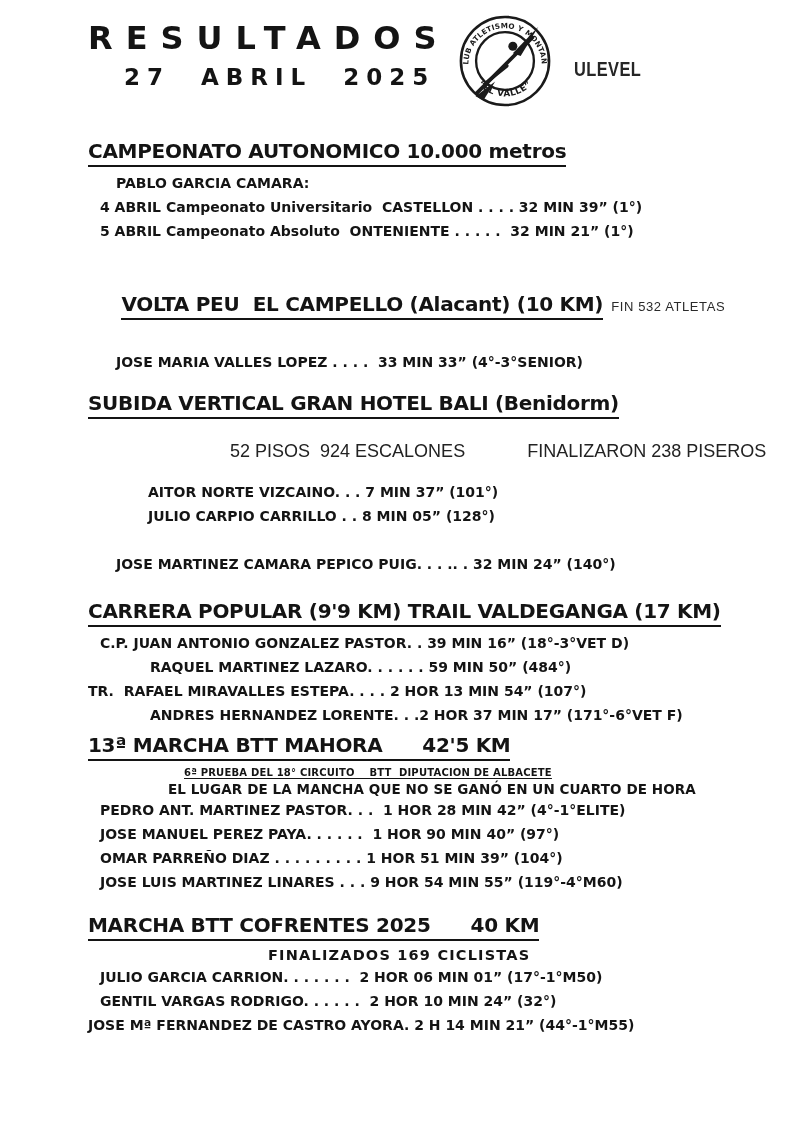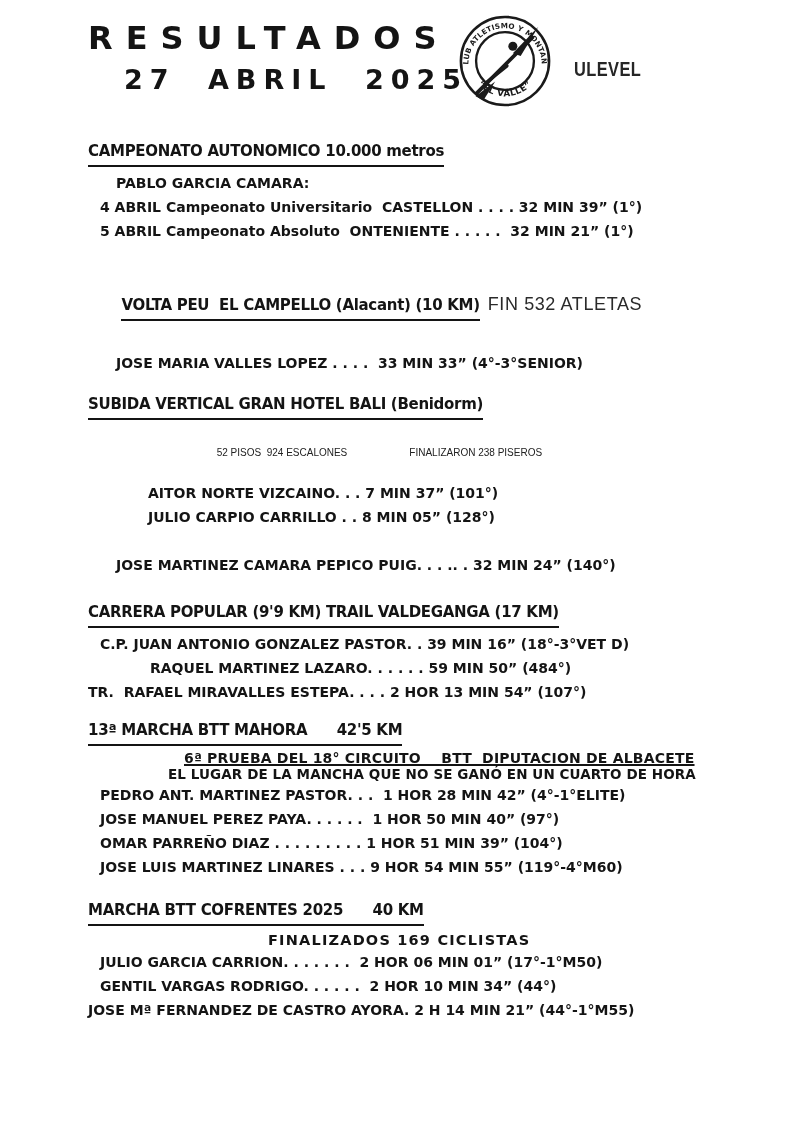--- a/index.html
+++ b/index.html
@@ -13,62 +13,62 @@
     font-family:"DejaVu Sans",sans-serif;
     font-weight:700;
     overflow:hidden;
   }
   
   .header{position:relative;height:98px;margin-bottom:22px;}
   .h-title{
     font-size:32px;letter-spacing:13px;line-height:40px;white-space:pre;
   }
   .h-date{
-    font-size:27px;letter-spacing:7px;word-spacing:16px;
+    font-size:23px;letter-spacing:7px;word-spacing:16px;
     margin:6px 0 16px 36px;white-space:pre;
   }
   .club-logo{position:absolute;left:368px;top:-6px;width:98px;height:98px;}
   .ulevel{
     position:absolute;left:486px;top:40px;
     font-family:"Liberation Sans",sans-serif;
     font-weight:900;font-size:20px;letter-spacing:0.5px;
     transform:scaleX(0.82);transform-origin:left center;
     white-space:pre;color:#262626;
   }
   
   section{margin:0;}
   .sec{margin-top:22px;}
   .sec.mt16{margin-top:16px;}
-  .sec.mt12{margin-top:13px;}
+  .sec.mt12{margin-top:5px;}
   .sec.mt18{margin-top:18px;}
   .sec.mt24{margin-top:24px;}
   .title-row{line-height:26px;margin-bottom:4px;white-space:pre;}
   .sec-title{
     display:inline-block;
-    font-size:15px;letter-spacing:-0.3px;
+    font-size:20px;letter-spacing:-0.3px;
     border-bottom:2.5px solid #141414;
     padding-bottom:1px;white-space:pre;
   }
   .sec-suffix{
     font-family:"Liberation Sans",sans-serif;
-    font-weight:400;font-size:18px;letter-spacing:0.6px;
+    font-weight:400;font-size:13px;letter-spacing:0.6px;
     margin-left:8px;white-space:pre;color:#2a2a2a;
   }
   .row{
     font-size:14px;line-height:24px;white-space:pre;
   }
   .stats-row{
     font-family:"Liberation Sans",sans-serif;
-    font-weight:400;font-size:10px;line-height:19px;
+    font-weight:400;font-size:18px;line-height:19px;
     margin-left:112px;white-space:pre;color:#222;
   }
   .stats-gap{margin-left:62px;}
   .sub-small{
-    font-size:14px;line-height:16px;letter-spacing:0.2px;
-    margin-left:96px;white-space:pre;text-decoration:underline;
+    font-size:10px;line-height:16px;letter-spacing:0.2px;
+    margin-left:96px;white-space:pre;
   }
   .sub-small u{text-decoration:underline;text-underline-offset:2px;}
   .sub-small2{
     font-size:13.5px;line-height:17px;letter-spacing:0.1px;
     margin-left:80px;white-space:pre;
   }
   .finishers{
     font-size:14.5px;line-height:20px;letter-spacing:1.2px;
     margin-left:180px;white-space:pre;
   }
@@ -138,34 +138,35 @@
 
   <section class="sec mt24">
     <div class="row i2">JOSE MARTINEZ CAMARA PEPICO PUIG. . . .. . 32 MIN 24” (140°)</div>
   </section>
 
   <section class="sec">
     <div class="title-row"><span class="sec-title">CARRERA POPULAR (9'9 KM) TRAIL VALDEGANGA (17 KM)</span></div>
     <div class="row i1">C.P. JUAN ANTONIO GONZALEZ PASTOR. . 39 MIN 16” (18°-3°VET D)</div>
     <div class="row i3">RAQUEL MARTINEZ LAZARO. . . . . . 59 MIN 50” (484°)</div>
     <div class="row i0">TR.  RAFAEL MIRAVALLES ESTEPA. . . . 2 HOR 13 MIN 54” (107°)</div>
+    <div class="row i3">ANDRES HERNANDEZ LORENTE. . .2 HOR 37 MIN 17” (171°-6°VET F)</div>
   </section>
 
   <section class="sec mt12">
     <div class="title-row"><span class="sec-title">13ª MARCHA BTT MAHORA      42'5 KM</span></div>
     <div class="sub-small"><u>6ª PRUEBA DEL 18° CIRCUITO    BTT  DIPUTACION DE ALBACETE</u></div>
     <div class="sub-small2">EL LUGAR DE LA MANCHA QUE NO SE GANÓ EN UN CUARTO DE HORA</div>
     <div class="row i1">PEDRO ANT. MARTINEZ PASTOR. . .  1 HOR 28 MIN 42” (4°-1°ELITE)</div>
-    <div class="row i1">JOSE MANUEL PEREZ PAYA. . . . . .  1 HOR 50 MIN 40” (97°)</div>
+    <div class="row i1">JOSE MANUEL PEREZ PAYA. . . . . .  1 HOR 90 MIN 40” (97°)</div>
     <div class="row i1">OMAR PARREÑO DIAZ . . . . . . . . . 1 HOR 51 MIN 39” (104°)</div>
     <div class="row i1">JOSE LUIS MARTINEZ LINARES . . . 9 HOR 54 MIN 55” (119°-4°M60)</div>
   </section>
 
   <section class="sec mt18">
     <div class="title-row"><span class="sec-title">MARCHA BTT COFRENTES 2025      40 KM</span></div>
     <div class="finishers">FINALIZADOS 169 CICLISTAS</div>
     <div class="row i1">JULIO GARCIA CARRION. . . . . . .  2 HOR 06 MIN 01” (17°-1°M50)</div>
-    <div class="row i1">GENTIL VARGAS RODRIGO. . . . . .  2 HOR 10 MIN 34” (44°)</div>
+    <div class="row i1">GENTIL VARGAS RODRIGO. . . . . .  2 HOR 10 MIN 24” (32°)</div>
     <div class="row i0">JOSE Mª FERNANDEZ DE CASTRO AYORA. 2 H 14 MIN 21” (44°-1°M55)</div>
 
   </section>
 
 </div>
 
 </body></html>

